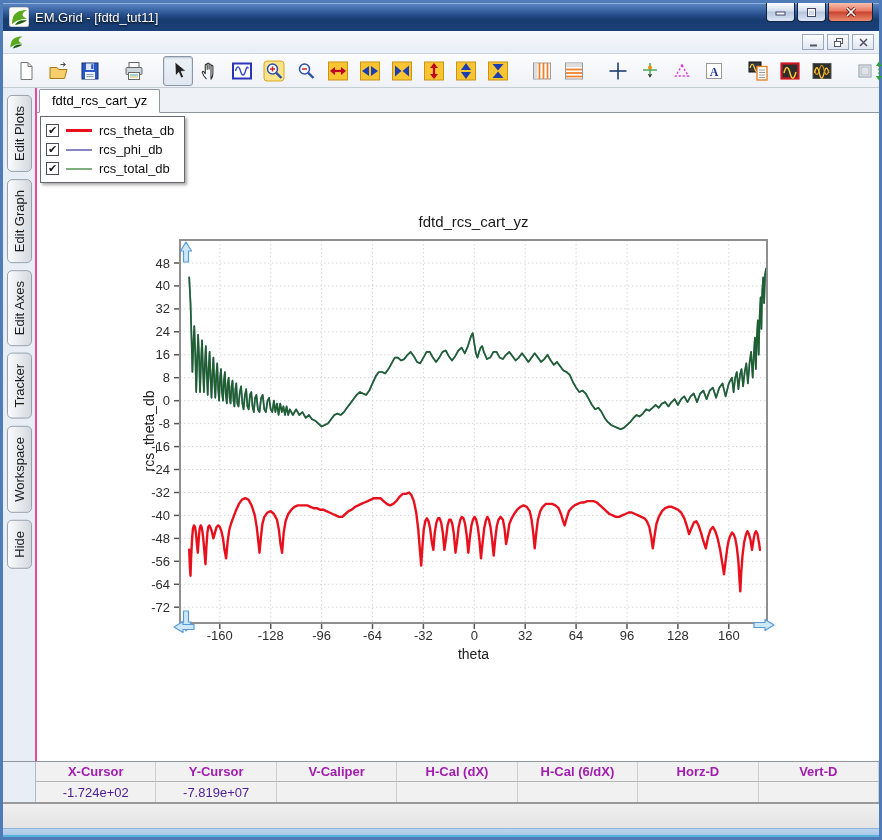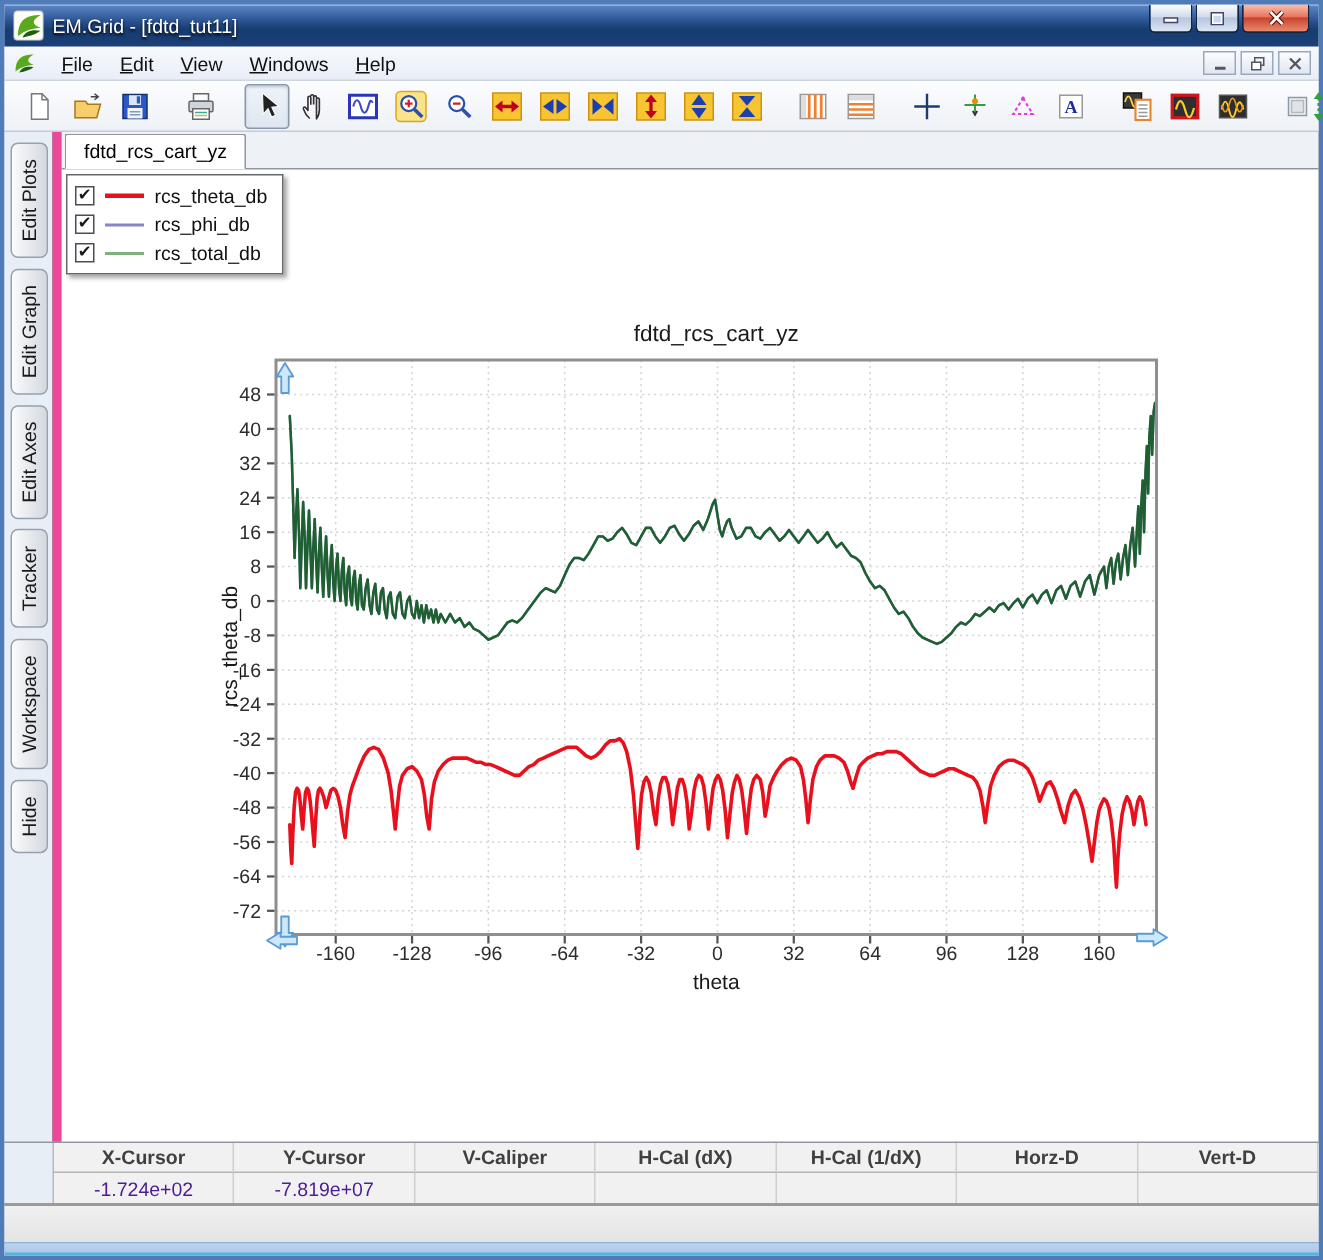--- a/index.html
+++ b/index.html
@@ -21,36 +21,36 @@
   
   .toolbar{height:34px;flex:none;box-sizing:border-box;display:flex;align-items:center;background:linear-gradient(#fcfdfe,#eef1f6);border-bottom:1px solid #c6ccd4;padding:0 8px;gap:2px}
   .tbtn{width:28px;height:28px;flex:none;display:flex;align-items:center;justify-content:center;border:1px solid transparent;border-radius:3px}
   .tbtn.pressed{border:1px solid #8a97a8;background:linear-gradient(#eef3f9,#dfe7f1);box-shadow:inset 0 1px 2px #b8c2cf}
   .tbtn.wide{width:54px}
   .tsep{width:10px;flex:none}
   
   .main{flex:1;display:flex;min-height:0}
   .sidebar{width:32px;flex:none;display:flex;flex-direction:column;align-items:center;gap:7px;padding-top:7px;background:#e8eef6}
   .vtab{writing-mode:vertical-rl;transform:rotate(180deg);background:linear-gradient(90deg,#d4d9df,#fafbfc);border:1px solid #97a1ab;border-radius:5px;padding:10px 4px;font-size:13px;color:#1a1a1a;cursor:default}
-  .docarea{flex:1;display:flex;flex-direction:column;min-width:0;border-left:6px solid #ec4899;background:#404040}
+  .docarea{flex:1;display:flex;flex-direction:column;min-width:0;border-left:2px solid #ec4899;background:#ef4444}
   .tabstrip{height:24px;flex:none;display:flex;align-items:flex-end;border-bottom:1px solid #8f969e;padding-left:2px;background:#eef2f7}
   .doctab{background:#fff;border:1px solid #8f969e;border-bottom:1px solid #fff;padding:3px 12px 4px;font-size:13px;position:relative;top:1px;border-radius:2px 2px 0 0}
   .canvas{flex:1;background:#fff;position:relative;min-height:0}
   .canvas svg{position:absolute;left:0;top:0}
   
   .legend{position:absolute;left:3px;top:3px;background:#fff;border:1px solid #66696e;box-shadow:2px 2px 3px rgba(0,0,0,.35);padding:4px 10px 4px 5px;z-index:2}
   .lrow{display:flex;align-items:center;gap:7px;height:19px}
   .cb{width:13px;height:13px;box-sizing:border-box;border:1px solid #4a4d52;background:#fff;font-size:11px;line-height:11px;text-align:center;color:#1a1a1a}
   .lsample{width:26px;flex:none}
   .llabel{font-size:13px;color:#101010}
   
   .readoutwrap{flex:none;display:flex;border-top:1px solid #8f969e}
   .readoutspacer{width:32px;background:#e8eef6;border-right:1px solid #b3bac4}
   .readout{flex:1;display:grid;grid-template-columns:repeat(7,1fr);grid-auto-rows:20px;background:#f1f1f1;font-size:13px}
-  .rhead{display:flex;align-items:center;justify-content:center;font-weight:bold;color:#404040;border-right:1px solid #cfcfcf;border-bottom:1px solid #b5b5b5}
+  .rhead{display:flex;align-items:center;justify-content:center;font-weight:bold;color:#a21caf;border-right:1px solid #cfcfcf;border-bottom:1px solid #b5b5b5}
   .rval{display:flex;align-items:center;justify-content:center;color:#4c1d95;border-right:1px solid #cfcfcf}
   .statusstrip{height:24px;flex:none;background:linear-gradient(#f0f0f0,#e4e4e4);border-top:2px solid #9a9a9a}
   .bottomedge{height:8px;flex:none;background:linear-gradient(#bcd5ee,#a5c4e4);border-top:1px solid #8fb2d8;box-shadow:inset 0 -2px 0 #55b4dc}
 </style>
 </head>
 <body>
 
 <div class="window">
 
   <div class="titlebar">
@@ -83,27 +83,20 @@
     </div>
   </div>
 
   <div class="menubar">
     <span class="mdiicon">
       <svg width="16" height="16" viewBox="0 0 20 20">
           <path d="M3 17C3 6 9 3 18 3c-6 3.5-6 6.5 0 8.5-8 1-11 2.5-15 5.5z" fill="#5aa81e"></path>
           <path d="M6 18c2-4.5 6.5-5.5 12-4.5-3.5 2.5-7 3.5-12 4.5z" fill="#1e5c10"></path>
         </svg>
     </span>
-    <div id="menus" style="display:flex">
-        <span class="menu"><u>F</u>ile</span>
-        <span class="menu"><u>E</u>dit</span>
-        <span class="menu"><u>V</u>iew</span>
-        <span class="menu"><u>W</u>indows</span>
-        <span class="menu"><u>H</u>elp</span>
-      </div>
     <div class="mdibtns">
       <div class="mdib">
           <svg width="11" height="11" viewBox="0 0 11 11">
             <rect x="2" y="7.5" width="7" height="2" fill="#556"></rect>
           </svg>
         </div>
       <div class="mdib">
           <svg width="11" height="11" viewBox="0 0 11 11">
             <rect x="3.5" y="1.5" width="6" height="5" fill="none" stroke="#556"></rect>
             <rect x="1.5" y="4.5" width="6" height="5" fill="#fff" stroke="#556"></rect>
@@ -449,21 +442,21 @@
     </div>
   </div>
 
   <div class="readoutwrap">
     <div class="readoutspacer"></div>
     <div class="readout" id="readout">
         <div class="rhead">X-Cursor</div>
         <div class="rhead">Y-Cursor</div>
         <div class="rhead">V-Caliper</div>
         <div class="rhead">H-Cal (dX)</div>
-        <div class="rhead">H-Cal (1/dX)</div>
+        <div class="rhead">H-Cal (6/dX)</div>
         <div class="rhead">Horz-D</div>
         <div class="rhead">Vert-D</div>
         <div class="rval">-1.724e+02</div>
         <div class="rval">-7.819e+07</div>
         <div class="rval"></div>
         <div class="rval"></div>
         <div class="rval"></div>
         <div class="rval"></div>
         <div class="rval"></div>
       </div>

